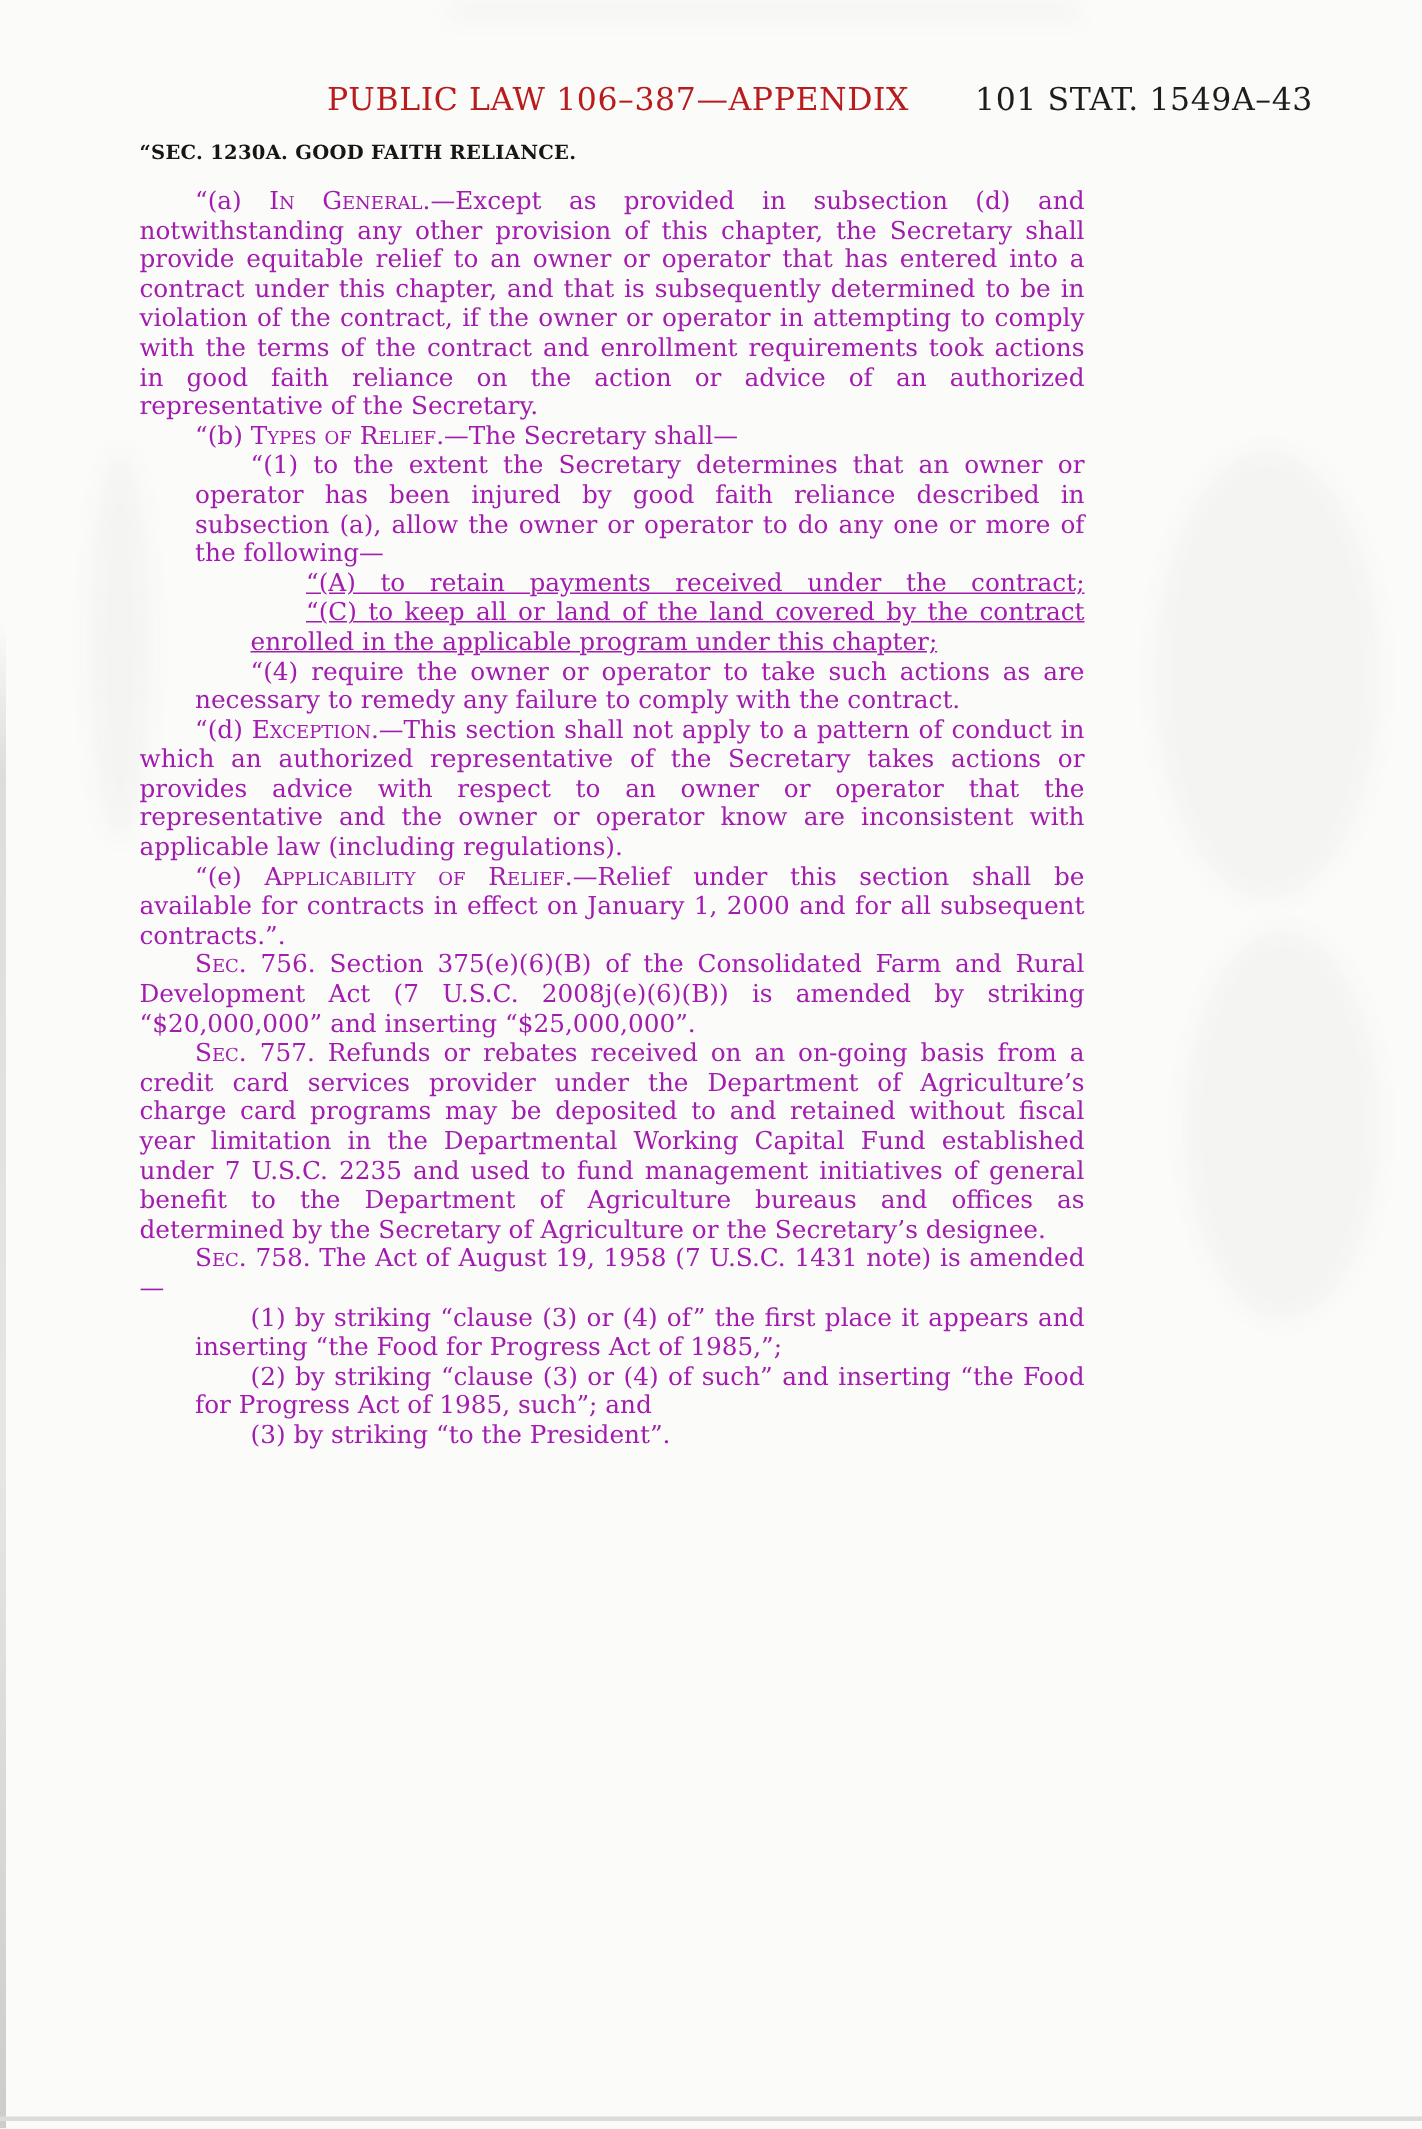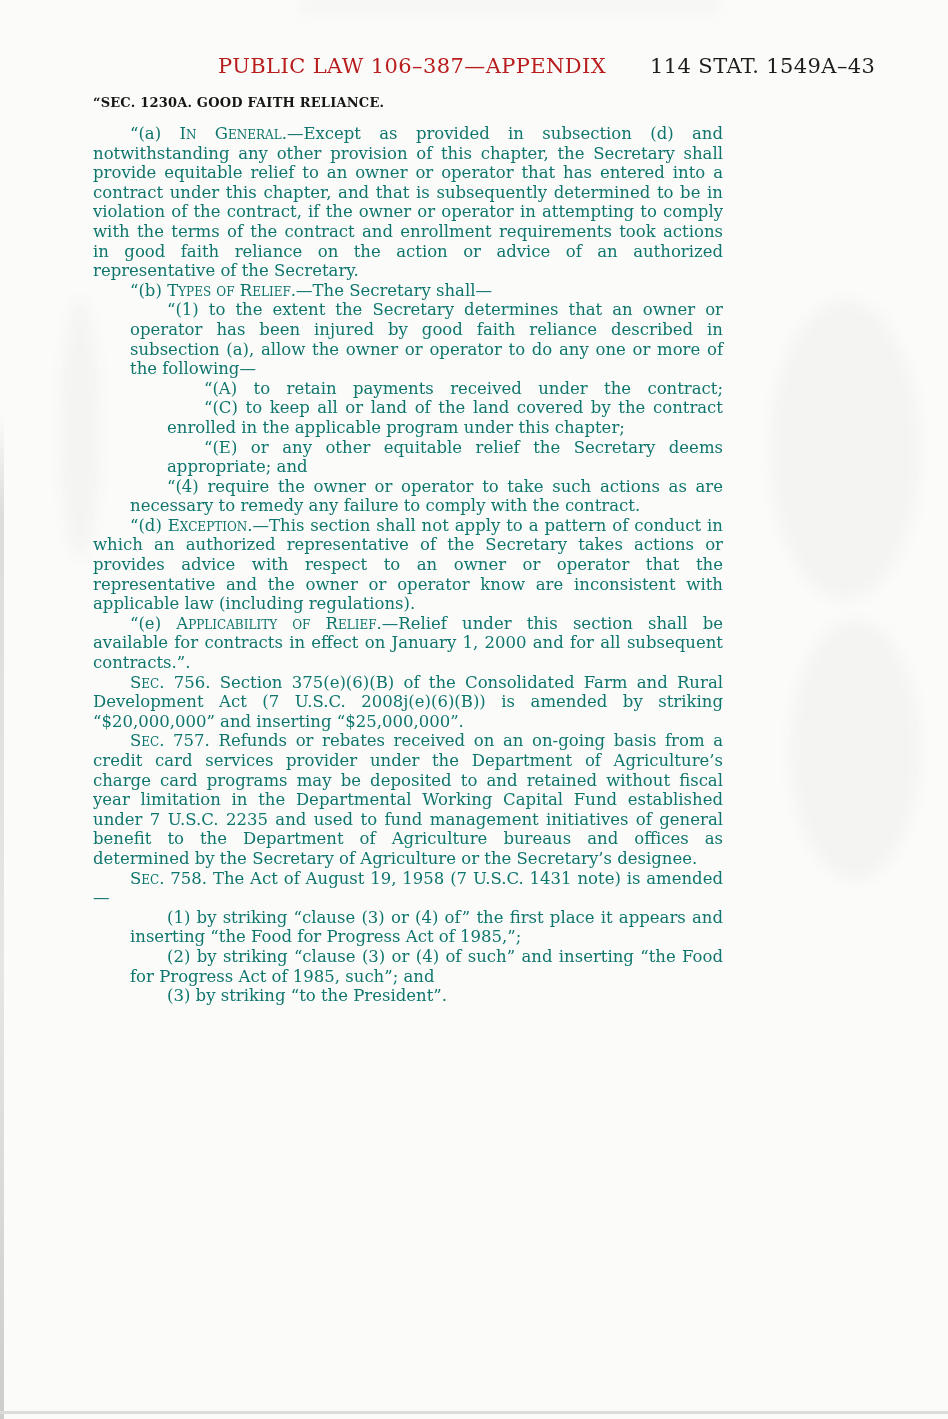--- a/index.html
+++ b/index.html
@@ -26,26 +26,26 @@
   }
 
   .sec-heading {
     position: absolute; left: 93px; top: 95px; margin: 0;
     font-size: 13px; font-weight: 700; color: #161616;
     letter-spacing: 0.2px; white-space: nowrap;
   }
 
   .body-text {
     position: absolute; left: 93px; top: 124px; width: 630px;
-    font-size: 16.5px; line-height: 19.6px; color: #0f766e;
+    font-size: 16.5px; line-height: 19.6px; color: #a21caf;
   }
 
   .para { margin: 0; text-align: justify; text-indent: 37px; }
   .para.indent-1 { margin-left: 37px; }
-  .para.indent-2 { margin-left: 74px; }
+  .para.indent-2 { margin-left: 74px; text-decoration: underline; }
   .para.jlast { text-align-last: justify; }
   .sc { font-variant: small-caps; }
 
   
   .edge-left {
     position: absolute; left: 0; top: 415px; width: 4px; height: 1004px;
     background: linear-gradient(to bottom,
       rgba(190,190,188,0.0), rgba(196,196,194,0.55) 10%,
       rgba(205,205,203,0.45) 55%, rgba(180,180,178,0.65) 100%);
   }
@@ -61,32 +61,31 @@
   .smudge.s4 { left: 300px; top: 2px;    width: 420px; height: 10px;
                border-radius: 0; background: rgba(90,90,88,0.05); }
 </style>
 </head>
 <body>
 
 <div class="page">
 
   <div class="page-header">
     <span class="header-left">PUBLIC LAW 106–387—APPENDIX</span>
-    <span class="header-right">114 STAT. 1549A–43</span>
+    <span class="header-right">101 STAT. 1549A–43</span>
   </div>
 
   <h2 class="sec-heading">“SEC. 1230A. GOOD FAITH RELIANCE.</h2>
 
   <div class="body-text">
       <p class="para indent-0"><span>“(a) </span><span class="sc">In General</span><span>.—Except as provided in subsection (d) and notwithstanding any other provision of this chapter, the Secretary shall provide equitable relief to an owner or operator that has entered into a contract under this chapter, and that is subsequently determined to be in violation of the contract, if the owner or operator in attempting to comply with the terms of the contract and enrollment requirements took actions in good faith reliance on the action or advice of an authorized representative of the Secretary.</span></p>
       <p class="para indent-0"><span>“(b) </span><span class="sc">Types of Relief</span><span>.—The Secretary shall—</span></p>
       <p class="para indent-1"><span>“(1) to the extent the Secretary determines that an owner or operator has been injured by good faith reliance described in subsection (a), allow the owner or operator to do any one or more of the following—</span></p>
       <p class="para indent-2 jlast"><span>“(A) to retain payments received under the contract;</span></p>
       <p class="para indent-2"><span>“(C) to keep all or land of the land covered by the contract enrolled in the applicable program under this chapter;</span></p>
-      <p class="para indent-2"><span>“(E) or any other equitable relief the Secretary deems appropriate; and</span></p>
       <p class="para indent-1"><span>“(4) require the owner or operator to take such actions as are necessary to remedy any failure to comply with the contract.</span></p>
       <p class="para indent-0"><span>“(d) </span><span class="sc">Exception</span><span>.—This section shall not apply to a pattern of conduct in which an authorized representative of the Secretary takes actions or provides advice with respect to an owner or operator that the representative and the owner or operator know are inconsistent with applicable law (including regulations).</span></p>
       <p class="para indent-0"><span>“(e) </span><span class="sc">Applicability of Relief</span><span>.—Relief under this section shall be available for contracts in effect on January 1, 2000 and for all subsequent contracts.”.</span></p>
       <p class="para indent-0"><span class="sc">Sec.</span><span> 756. Section 375(e)(6)(B) of the Consolidated Farm and Rural Development Act (7 U.S.C. 2008j(e)(6)(B)) is amended by striking “$20,000,000” and inserting “$25,000,000”.</span></p>
       <p class="para indent-0"><span class="sc">Sec.</span><span> 757. Refunds or rebates received on an on-going basis from a credit card services provider under the Department of Agriculture’s charge card programs may be deposited to and retained without fiscal year limitation in the Departmental Working Capital Fund established under 7 U.S.C. 2235 and used to fund management initiatives of general benefit to the Department of Agriculture bureaus and offices as determined by the Secretary of Agriculture or the Secretary’s designee.</span></p>
       <p class="para indent-0"><span class="sc">Sec.</span><span> 758. The Act of August 19, 1958 (7 U.S.C. 1431 note) is amended—</span></p>
       <p class="para indent-1"><span>(1) by striking “clause (3) or (4) of” the first place it appears and inserting “the Food for Progress Act of 1985,”;</span></p>
       <p class="para indent-1"><span>(2) by striking “clause (3) or (4) of such” and inserting “the Food for Progress Act of 1985, such”; and</span></p>
       <p class="para indent-1"><span>(3) by striking “to the President”.</span></p>
     </div>

